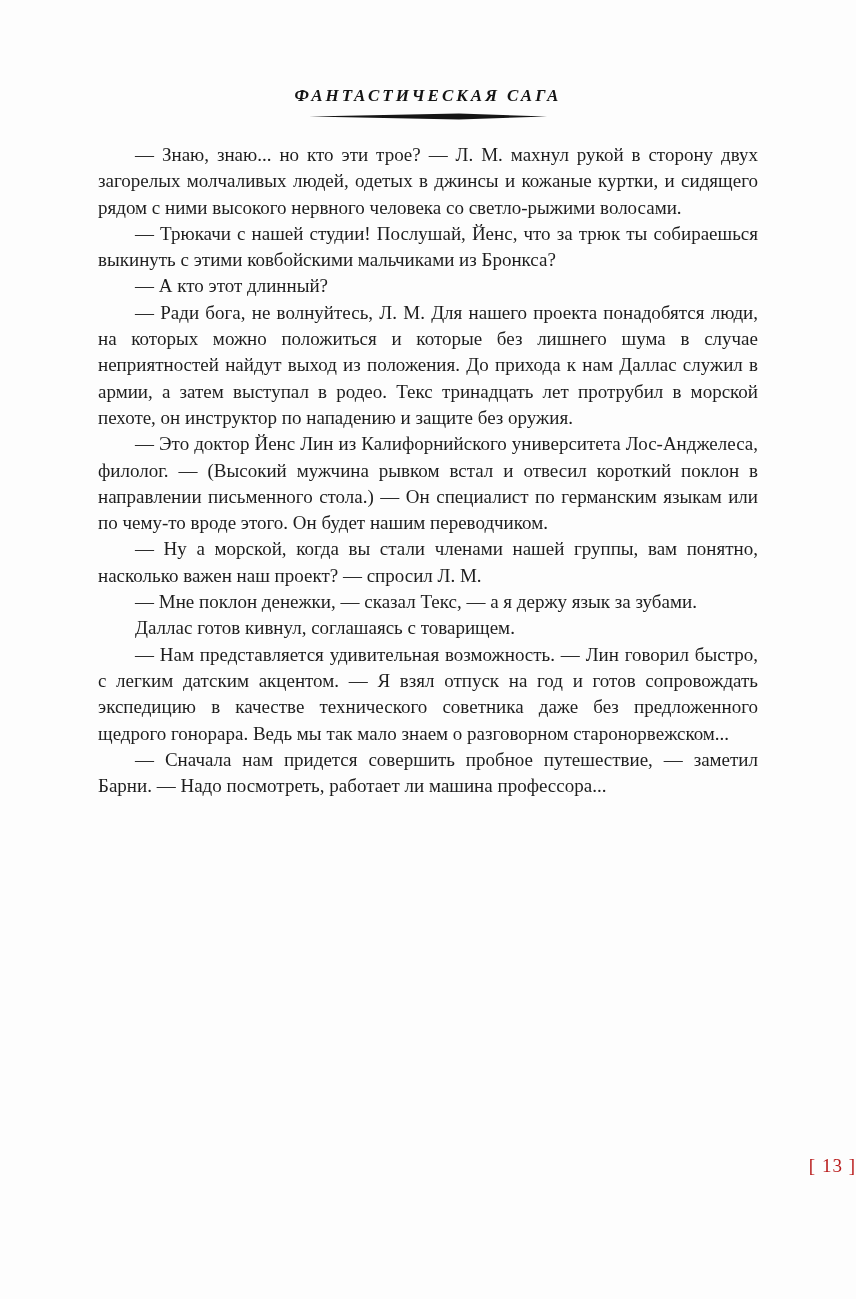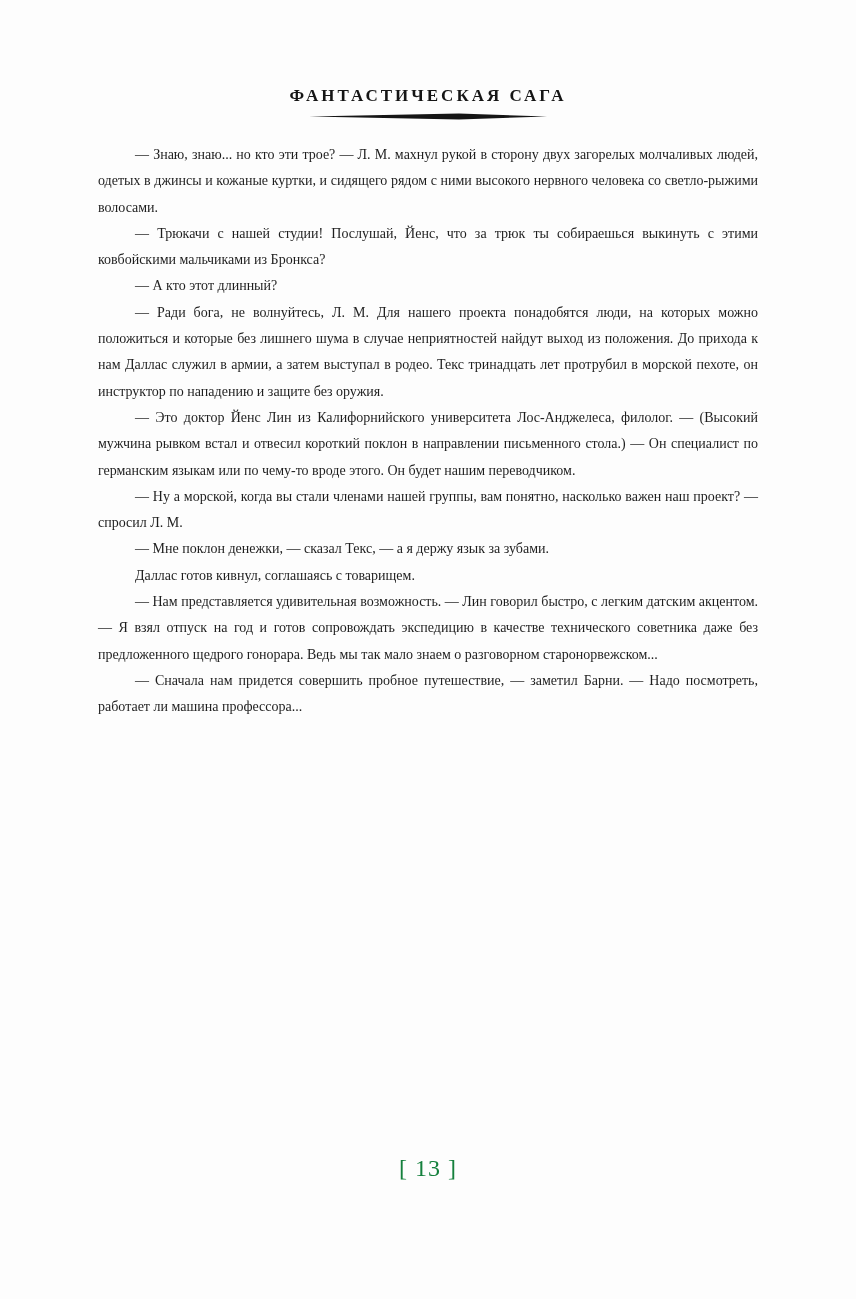--- a/index.html
+++ b/index.html
@@ -18,49 +18,50 @@
     color: #1e1e1e;
     overflow: hidden;
   }
   .running-header {
     padding-top: 86px;
     text-align: center;
     font-size: 17px;
     font-weight: bold;
     letter-spacing: 3px;
     color: #151515;
+    font-style: italic;
   }
   .header-ornament {
     display: block;
     margin: 7px auto 0 auto;
     width: 238px;
     height: 7px;
   }
   .body-text {
     width: 660px;
     margin: 22px auto 16px auto;
-    font-size: 14px;
+    font-size: 19px;
     line-height: 26.3px;
     text-align: justify;
     hyphens: auto;
     -webkit-hyphens: auto;
   }
   .body-text p {
     margin: 0;
     padding: 0;
     text-indent: 37px;
   }
   .page-number {
     position: absolute;
     top: 1155px;
     left: 0;
     width: 100%;
-    text-align: center;
-    font-size: 24px;
-    color: #15803d;
+    text-align: right;
+    font-size: 19px;
+    color: #b91c1c;
     letter-spacing: 1px;
   }
 </style>
 </head>
 <body>
 
 <div class="page">
 
   <div class="running-header">ФАНТАСТИЧЕСКАЯ САГА</div>
 

